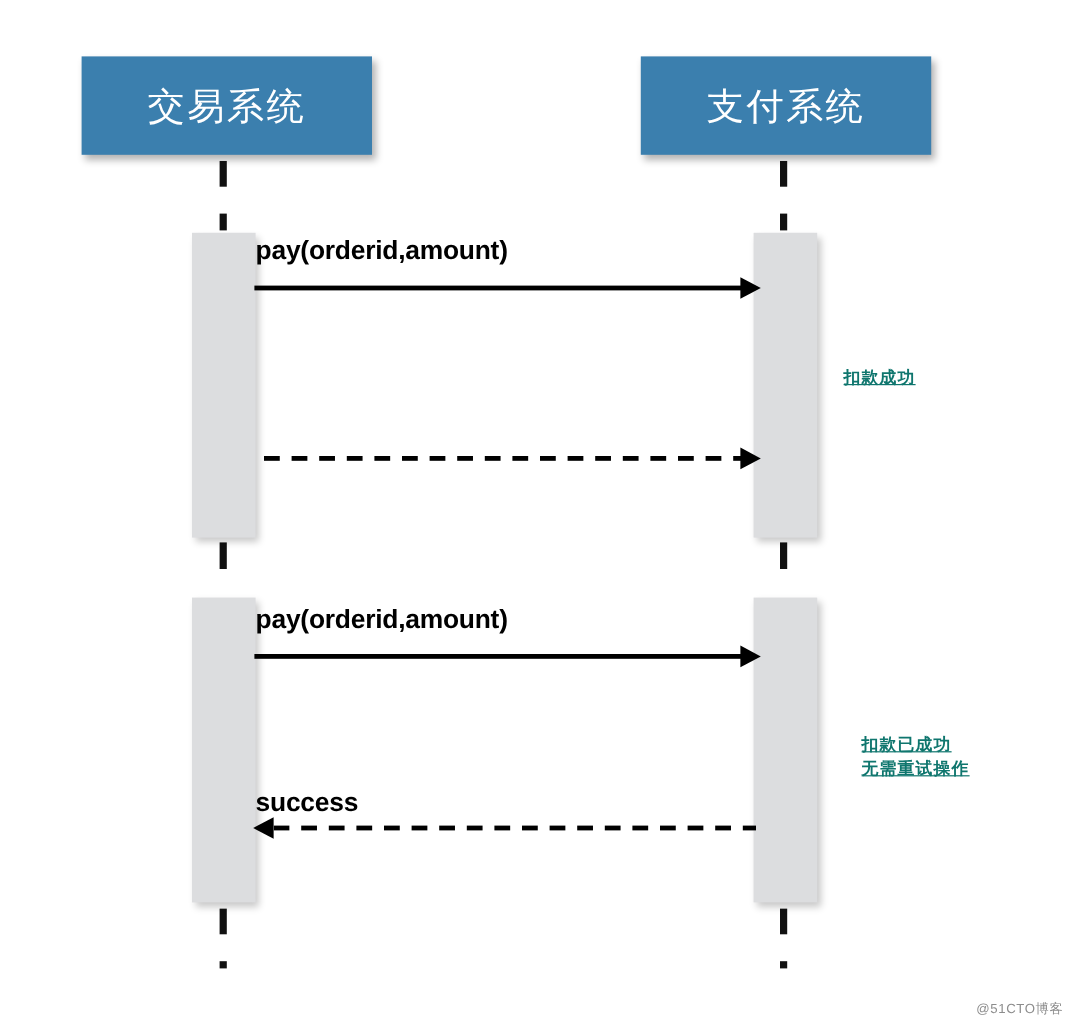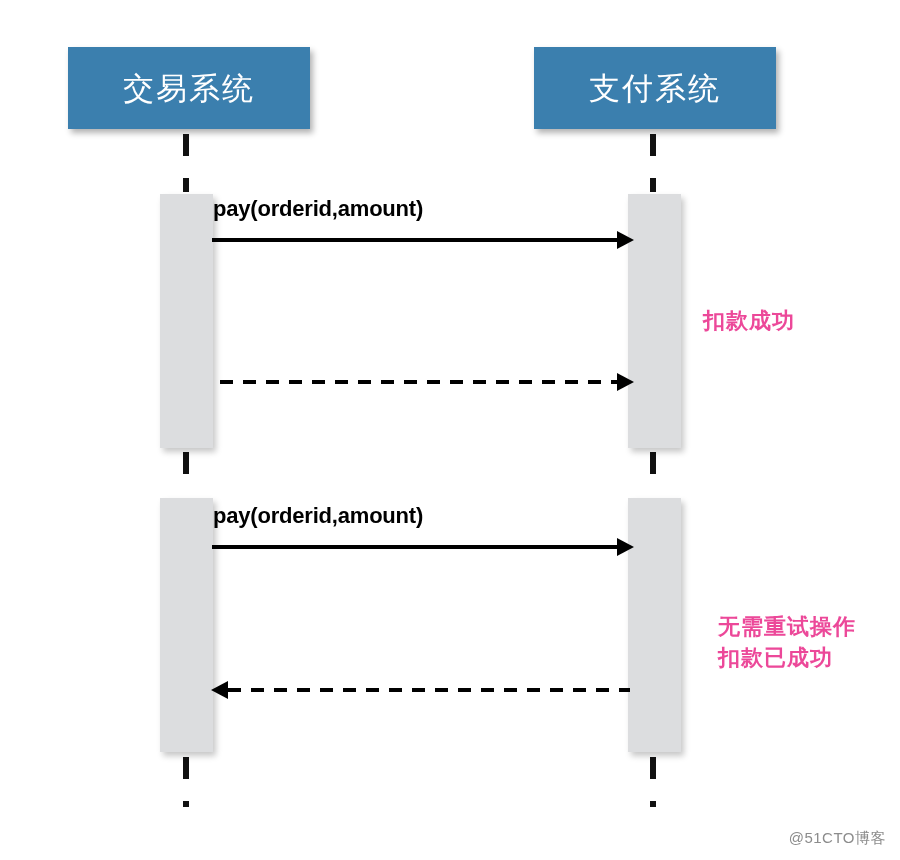--- a/index.html
+++ b/index.html
@@ -102,34 +102,35 @@
     font-weight: bold;
     color: #000000;
     white-space: nowrap;
     text-align: left;
     letter-spacing: -0.2px;
   }
 
   
   .note {
     position: absolute;
-    font-size: 22px;
+    font-size: 14px;
     font-weight: bold;
-    color: #ec4899;
+    color: #0f766e;
     white-space: nowrap;
     line-height: 1.42;
     letter-spacing: 1px;
+    text-decoration: underline;
   }
 
   
   #watermark {
     position: absolute;
     right: 14px;
     bottom: 12px;
-    font-size: 15px;
+    font-size: 11px;
     color: #8c8c8c;
     letter-spacing: 0.5px;
     white-space: nowrap;
   }
 </style>
 </head>
 <body>
 
 <div id="canvas">
 
@@ -159,27 +160,28 @@
   <div class="msg solid" style="left:212px; top:238px; width:407px;"></div>
   <div class="arrowhead right" style="left:617px; top:231px;"></div>
 
   <div class="msg dashed" style="left:220px; top:380px; width:399px;"></div>
   <div class="arrowhead right" style="left:617px; top:373px;"></div>
 
   <div class="msg-label" style="left:213px; top:503px; width:420px;">pay(orderid,amount)</div>
   <div class="msg solid" style="left:212px; top:545px; width:407px;"></div>
   <div class="arrowhead right" style="left:617px; top:538px;"></div>
 
+  <div class="msg-label" style="left:213px; top:656px; width:420px;">success</div>
   <div class="msg dashed" style="left:228px; top:688px; width:402px;"></div>
   <div class="arrowhead left" style="left:211px; top:681px;"></div>
 
   <div class="note" style="left:703px; top:305px;">
     <div>扣款成功</div>
   </div>
 
   <div class="note" style="left:718px; top:611px;">
+    <div>扣款已成功</div>
     <div>无需重试操作</div>
-    <div>扣款已成功</div>
   </div>
 
   <div id="watermark">@51CTO博客</div>
 
 </div>
 
 </body></html>

